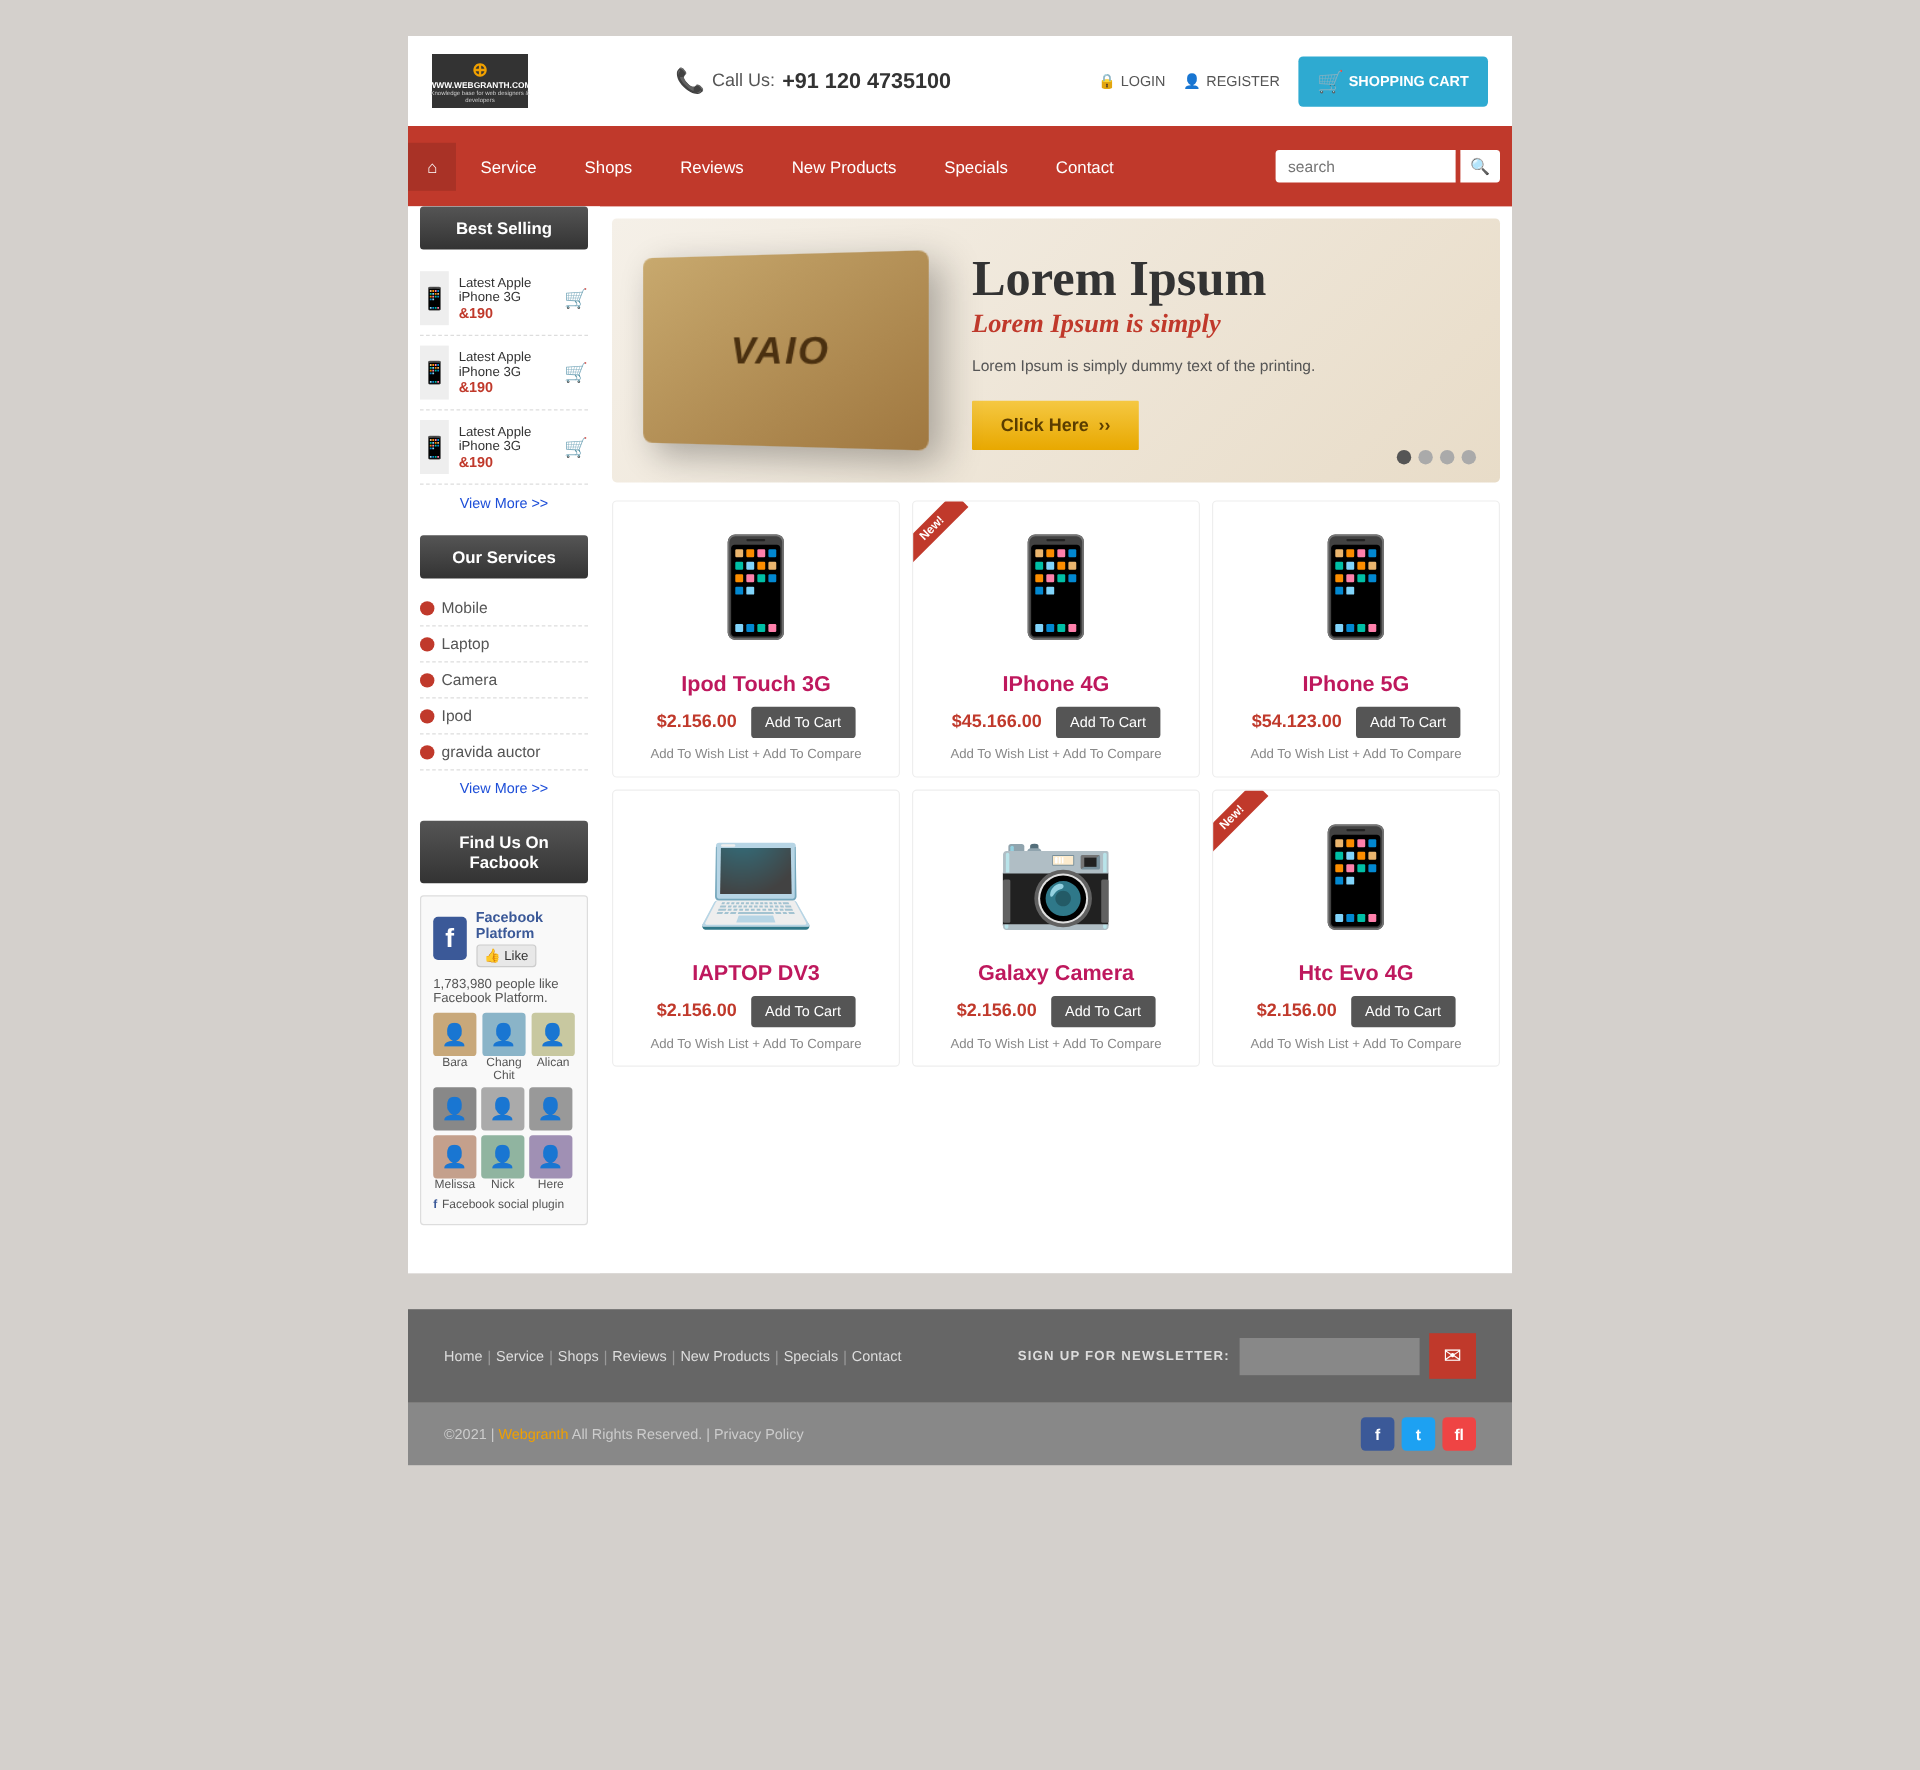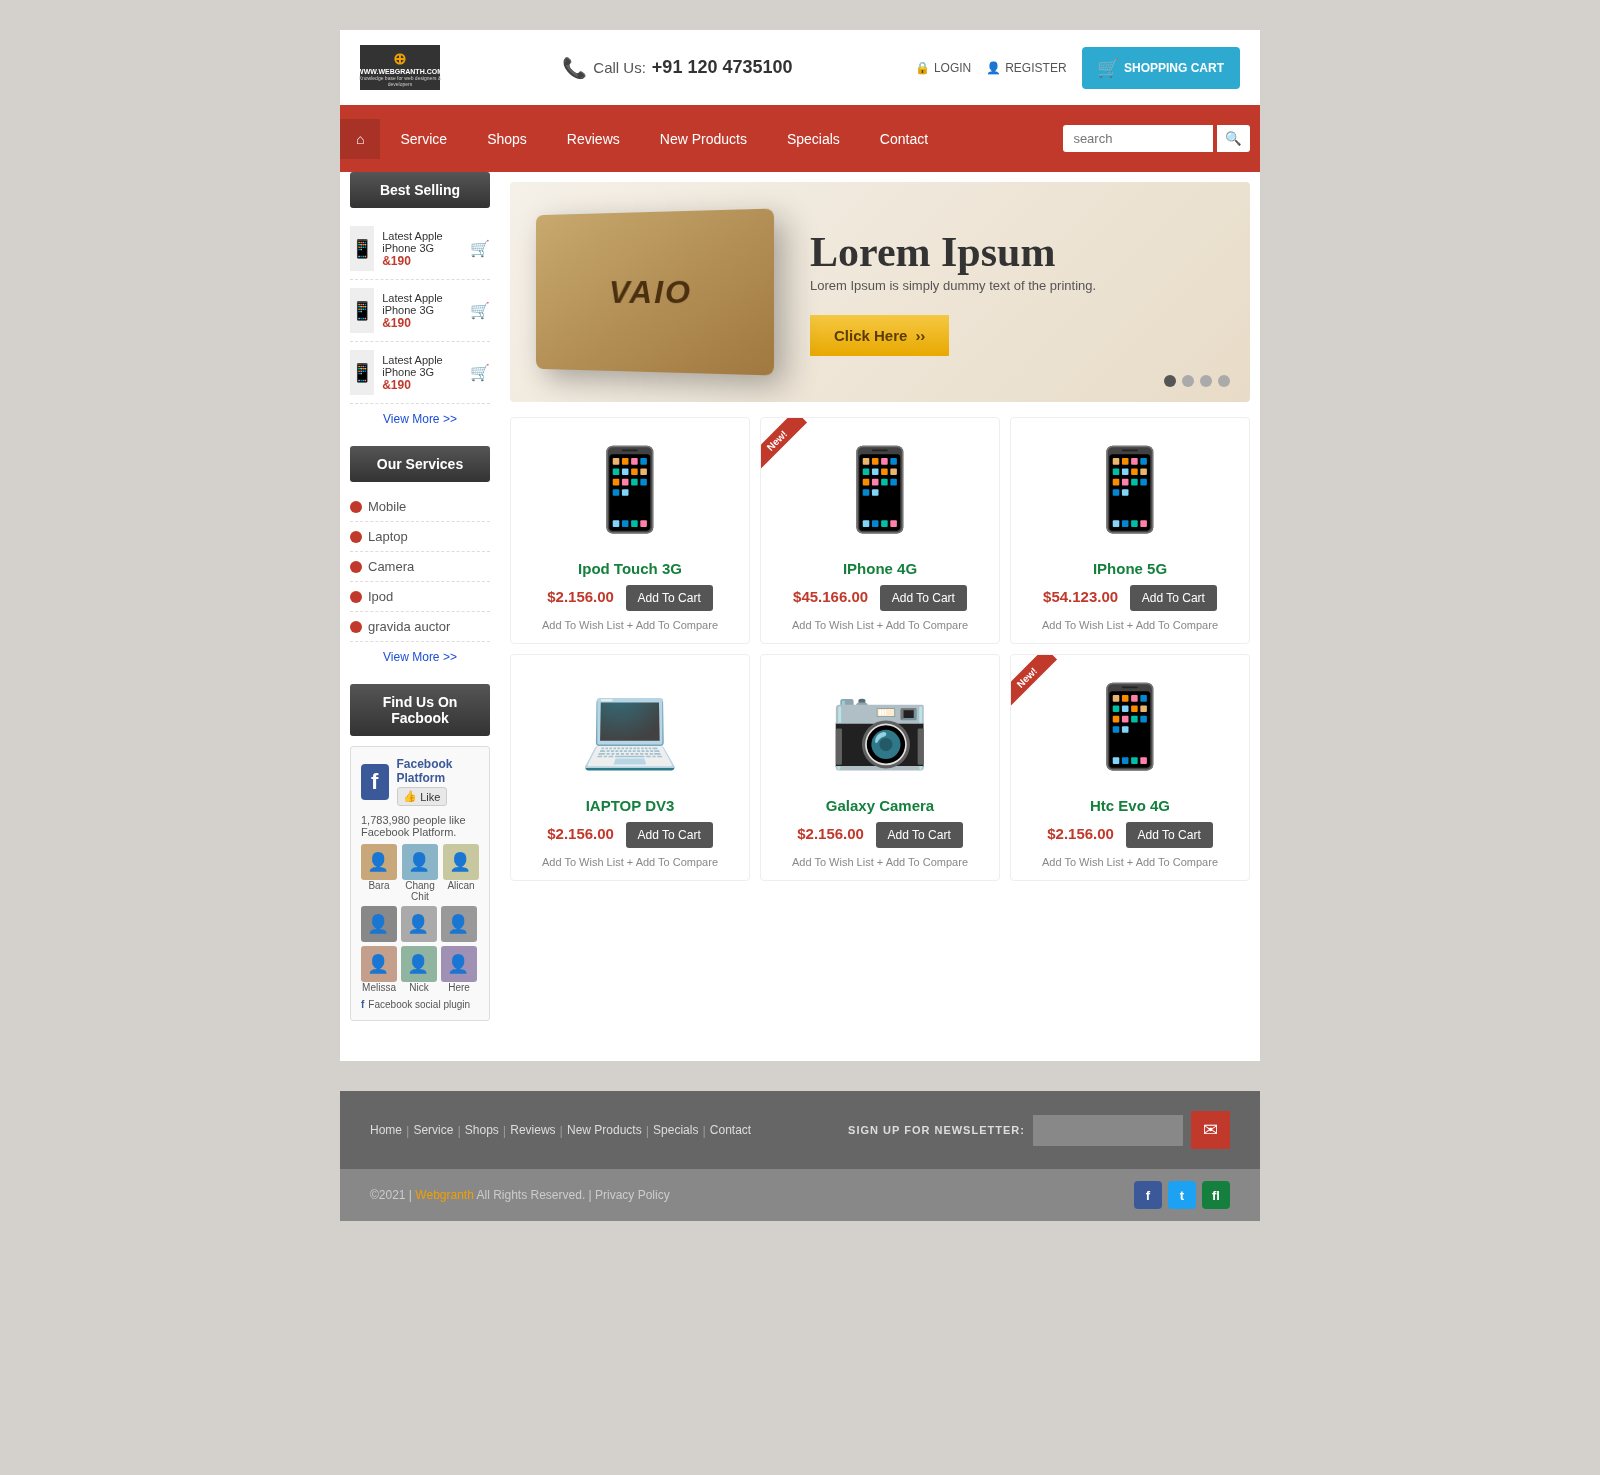--- a/index.html
+++ b/index.html
@@ -71,21 +71,21 @@
     .banner-dots { position: absolute; bottom: 15px; right: 20px; display: flex; gap: 6px; }
     .banner-dot { width: 12px; height: 12px; background: #aaa; border-radius: 50%; }
     .banner-dot.active { background: #555; }
 
     
     .products-grid { display: grid; grid-template-columns: 1fr 1fr 1fr; gap: 10px; }
     .product-card { border: 1px solid #eee; border-radius: 4px; padding: 12px; text-align: center; position: relative; background: #fff; }
     .new-ribbon { position: absolute; top: 0; left: 0; width: 60px; height: 60px; overflow: hidden; }
     .new-ribbon span { position: absolute; top: 14px; left: -18px; background: #c0392b; color: white; font-size: 10px; font-weight: bold; padding: 3px 22px; transform: rotate(-45deg); }
     .product-image { height: 120px; display: flex; align-items: center; justify-content: center; margin-bottom: 10px; }
-    .product-name { font-size: 15px; font-weight: bold; color: #15803d; margin-bottom: 8px; }
+    .product-name { font-size: 18px; font-weight: bold; color: #be185d; margin-bottom: 8px; }
     .product-price { color: #c0392b; font-size: 15px; font-weight: bold; display: inline-block; margin-right: 8px; }
     .add-to-cart-btn { background: #555; color: #fff; border: none; padding: 6px 12px; border-radius: 3px; font-size: 12px; cursor: pointer; }
     .product-links { margin-top: 8px; font-size: 11px; color: #888; }
     .product-links a { color: #888; text-decoration: none; }
 
     
     .footer { background: #666; color: #ddd; padding: 20px 30px; display: flex; align-items: center; justify-content: space-between; margin-top: 20px; }
     .footer-links { display: flex; gap: 4px; align-items: center; flex-wrap: wrap; }
     .footer-links a { color: #ddd; text-decoration: none; font-size: 12px; }
     .footer-links .sep { color: #999; }
@@ -95,21 +95,21 @@
     .newsletter input::placeholder { color: #bbb; }
     .newsletter-btn { background: #c0392b; border: none; padding: 8px 12px; cursor: pointer; color: #fff; font-size: 18px; }
 
     
     .footer-bottom { background: #888; color: #ccc; padding: 12px 30px; display: flex; align-items: center; justify-content: space-between; font-size: 12px; }
     .footer-bottom a { color: #f0a000; text-decoration: none; }
     .social-icons { display: flex; gap: 6px; }
     .social-icon { width: 28px; height: 28px; border-radius: 4px; display: flex; align-items: center; justify-content: center; color: #fff; font-weight: bold; font-size: 13px; cursor: pointer; }
     .social-facebook { background: #3b5998; }
     .social-twitter { background: #1da1f2; }
-    .social-flickr { background: #15803d; text-align: center; }
+    .social-flickr { background: #ef4444; text-align: center; }
   </style>
 </head>
 <body>
 
 <div class="page-wrapper">
 
   <div class="header">
     <div class="logo">
       <div class="logo-img">
         <div>
@@ -287,20 +287,21 @@
     <div class="content-area">
 
       <div class="banner">
         <div class="banner-image">
           <div class="banner-laptop">
             <span style="font-style:italic;color:#4a3010;font-size:32px;letter-spacing:2px;">VAIO</span>
           </div>
         </div>
         <div class="banner-text">
           <h1>Lorem Ipsum</h1>
+          <h2>Lorem Ipsum is simply</h2>
           <p>Lorem Ipsum is simply dummy text of the printing.</p>
           <button class="click-here-btn">
             <span>Click Here</span>
             <span>››</span>
           </button>
         </div>
         <div class="banner-dots">
           <div class="banner-dot active"></div>
           <div class="banner-dot"></div>
           <div class="banner-dot"></div>

